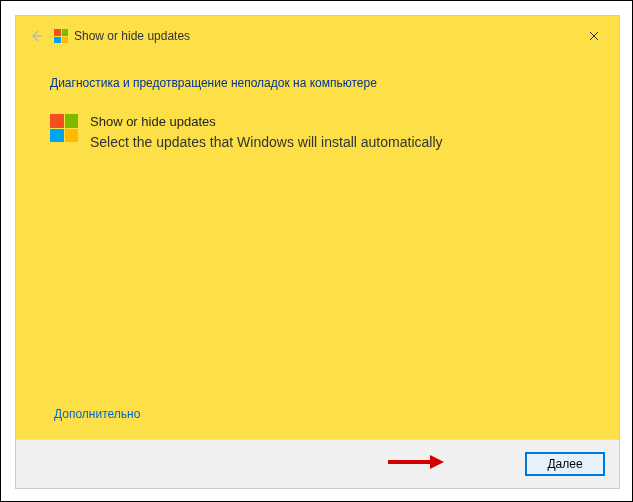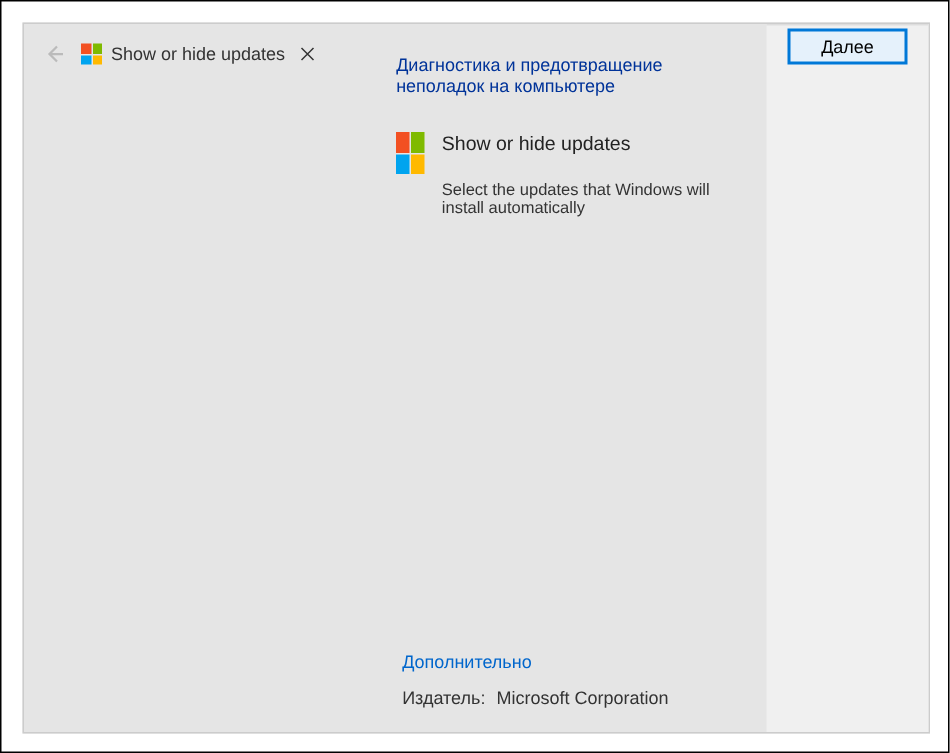--- a/index.html
+++ b/index.html
@@ -12,24 +12,24 @@
     height: 502px;
     position: relative;
     border: 1px solid #000;
   }
   .dialog {
     position: absolute;
     left: 14px;
     top: 14px;
     width: 605px;
     height: 474px;
-    background: #e5e5e5;
+    background: #fde047;
     border: 1px solid #ccc;
     display: flex;
-    flex-direction: row;
+    flex-direction: column;
   }
   .titlebar {
     display: flex;
     align-items: center;
     padding: 8px 10px;
     height: 40px;
   }
   .back-btn {
     width: 20px;
     height: 20px;
@@ -84,23 +84,23 @@
     margin-bottom: 30px;
   }
   .item-text {
     margin-left: 12px;
   }
   .item-title {
     font-size: 13px;
     color: #222;
   }
   .item-sub {
-    font-size: 11px;
+    font-size: 14px;
     color: #333;
-    margin-top: 18px;
+    margin-top: 5px;
   }
   .bottom-links {
     position: absolute;
     left: 38px;
     bottom: 8px;
   }
   .link {
     color: #0066cc;
     font-size: 12px;
     cursor: pointer;
@@ -109,21 +109,21 @@
   .publisher-row {
     font-size: 12px;
     color: #333;
     margin-bottom: 8px;
   }
   .publisher-label { color: #333; }
   .publisher-val { color: #333; margin-left: 4px; }
   .footer {
     background: #f0f0f0;
     border-top: 1px solid #ddd;
-    padding: 2px 14px;
+    padding: 12px 14px;
     display: flex;
     justify-content: flex-end;
     gap: 6px;
     position: relative;
   }
   .btn {
     min-width: 80px;
     height: 24px;
     font-size: 12px;
     background: #e1e1e1;
@@ -179,24 +179,20 @@
           <div class="q4"></div>
       </div>
       <div class="item-text">
         <div class="item-title">Show or hide updates</div>
         <div class="item-sub">Select the updates that Windows will install automatically</div>
       </div>
     </div>
 
     <div class="bottom-links">
       <div class="link">Дополнительно</div>
-      <div class="publisher-row">
-        <span class="publisher-label">Издатель:</span>
-        <span class="publisher-val">Microsoft Corporation</span>
-      </div>
     </div>
   </div>
 
   <div class="footer">
     <svg class="arrow-annot" width="60" height="20" viewBox="0 0 60 20">
       <line x1="2" y1="10" x2="44" y2="10" stroke="#d00000" stroke-width="4"></line>
       <polygon points="44,3 58,10 44,17" fill="#d00000"></polygon>
     </svg>
     <button class="btn primary">Далее</button>
   </div>

